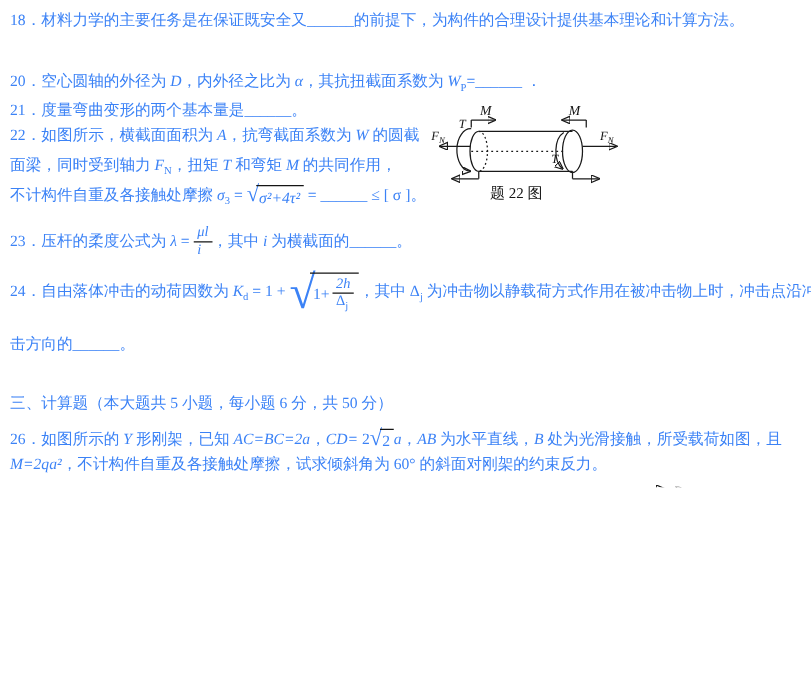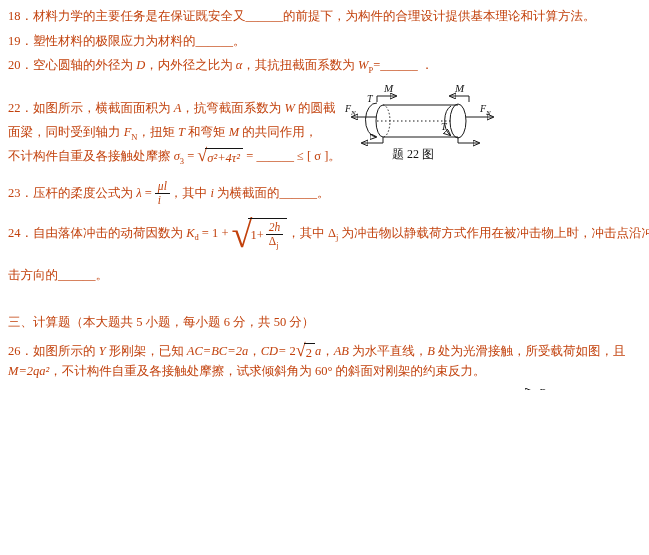--- a/index.html
+++ b/index.html
@@ -1,18 +1,18 @@
 <!DOCTYPE html>
 <html><head>
 <meta charset="utf-8">
 <style>
   html,body{margin:0;padding:0;background:#ffffff;}
   .page{
     position:relative;width:649px;height:390px;background:#ffffff;
-    color:#c2410c;font-family:"Liberation Serif","DejaVu Serif",serif;
+    color:#3b82f6;font-family:"Liberation Serif","DejaVu Serif",serif;
     font-size:12.5px;overflow:hidden;
   }
   .line{position:absolute;left:8px;white-space:nowrap;line-height:1.3;}
   .it{font-style:italic;}
   sub{font-size:8.5px;line-height:0;}
   .blank{letter-spacing:0;}
   
   .frac{display:inline-block;vertical-align:middle;text-align:left;line-height:1.15;}
   .frac .num,.frac .den{display:block;padding:0 3px;font-size:11.5px;}
   .frac .den{border-top:1px solid #141414;}
@@ -30,24 +30,24 @@
   svg .v{font-style:italic;}
   svg line,svg path,svg ellipse,svg circle{stroke:#1a1a1a;fill:none;stroke-width:1;}
 </style>
 </head>
 <body>
 
 <div class="page">
 
   <div class="line" style="top:8px">18．材料力学的主要任务是在保证既安全又______的前提下，为构件的合理设计提供基本理论和计算方法。</div>
 
-  <div class="line" style="top:33px">19．塑性材料的极限应力为材料的______。</div>
 
   <div class="line" style="top:57px"><span>20．空心圆轴的外径为 </span><span class="it">D</span><span>，内外径之比为 </span><span class="it">α</span><span>，其抗扭截面系数为 </span><span class="it">W</span><sub>P</sub><span>=______ ．</span></div>
 
+  <div class="line" style="top:80px">21．度量弯曲变形的两个基本量是______。</div>
 
   <div class="line" style="top:100px"><span>22．如图所示，横截面面积为 </span><span class="it">A</span><span>，抗弯截面系数为 </span><span class="it">W</span><span> 的圆截</span></div>
 
   <div class="line" style="top:124px"><span>面梁，同时受到轴力 </span><span class="it">F</span><sub>N</sub><span>，扭矩 </span><span class="it">T</span><span> 和弯矩 </span><span class="it">M</span><span> 的共同作用，</span></div>
 
   <div class="line" style="top:148px"><span>不计构件自重及各接触处摩擦 </span><span class="it">σ</span><sub>3</sub><span> = </span><span class="sqrt-sm">
         <span class="rs">√</span>
         <span class="rc it">σ²+4τ²</span>
       </span><span> = </span><span class="blank">______</span><span> ≤ [ σ ]。</span></div>
 

